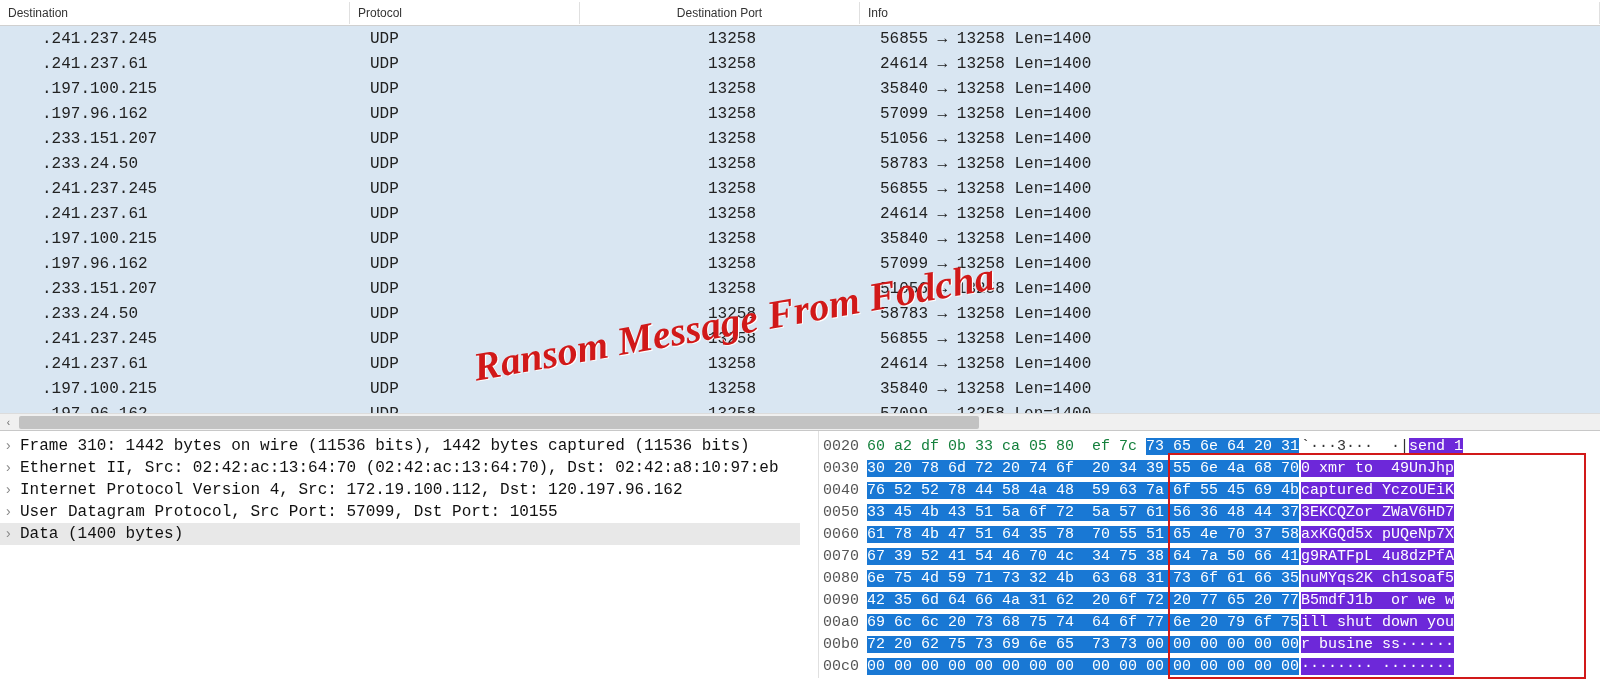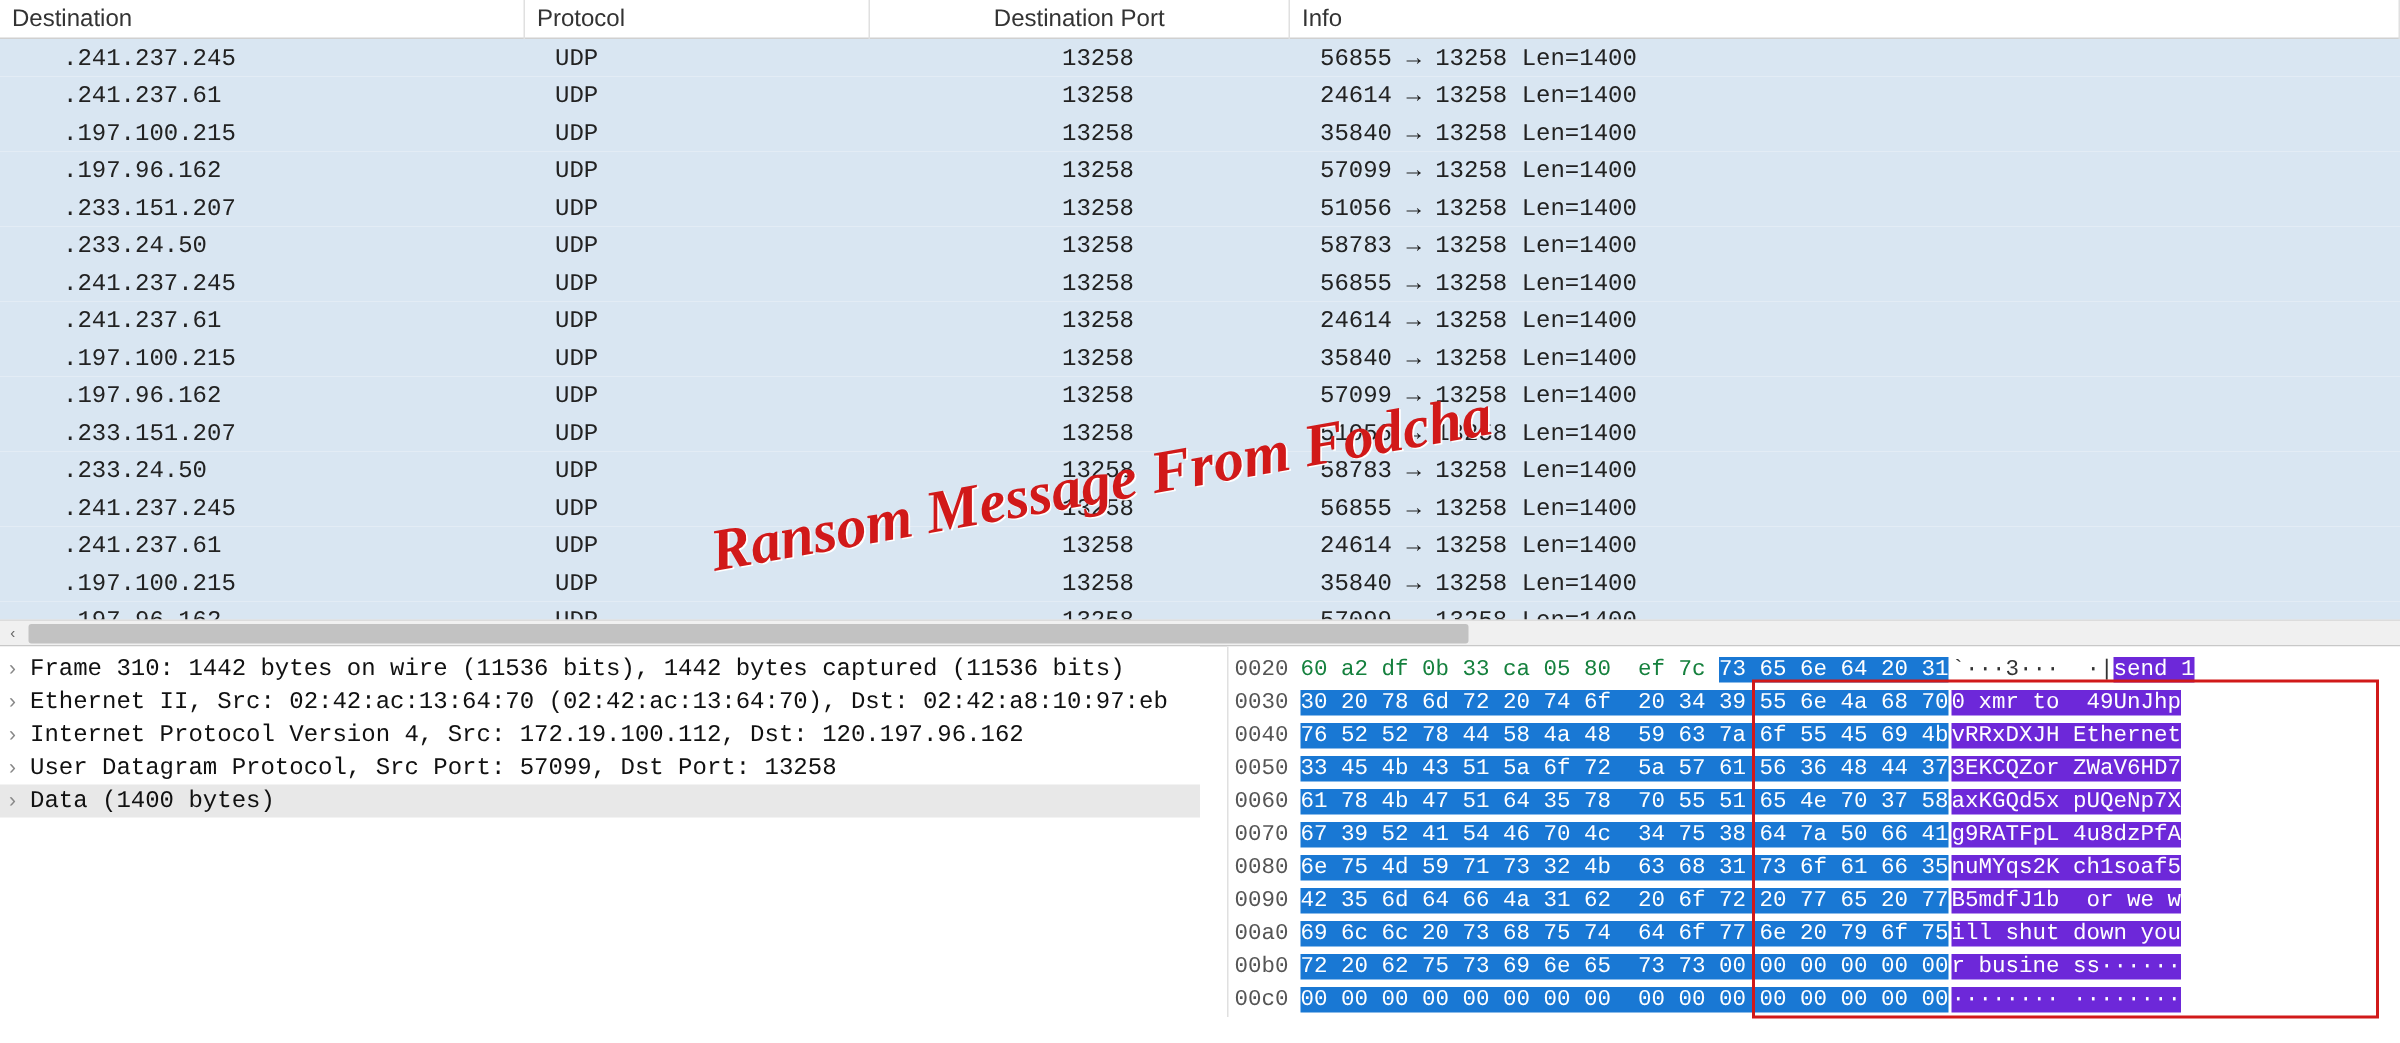--- a/index.html
+++ b/index.html
@@ -16,21 +16,21 @@
     height: 430px;
     overflow: hidden;
     position: relative;
   }
   .header-row {
     display: flex;
     background: #fff;
     border-bottom: 1px solid #d0d0d0;
     height: 26px;
     align-items: center;
-    font-size: 16px;
+    font-size: 12px;
     color: #333;
   }
   .header-row > div {
     padding: 4px 8px;
     border-right: 1px solid #e0e0e0;
     overflow: hidden;
     white-space: nowrap;
   }
   .col-dest { width: 350px; padding-left: 6px;}
   .col-proto { width: 230px; }
@@ -262,27 +262,27 @@
     <div class="hscroll-btn">‹</div>
     <div class="hscroll-thumb"></div>
   </div>
 </div>
 
 <div class="bottom-area">
   <div class="details-pane" id="details-pane">
       <div class="tree-line">Frame 310: 1442 bytes on wire (11536 bits), 1442 bytes captured (11536 bits)</div>
       <div class="tree-line">Ethernet II, Src: 02:42:ac:13:64:70 (02:42:ac:13:64:70), Dst: 02:42:a8:10:97:eb</div>
       <div class="tree-line">Internet Protocol Version 4, Src: 172.19.100.112, Dst: 120.197.96.162</div>
-      <div class="tree-line">User Datagram Protocol, Src Port: 57099, Dst Port: 13258</div>
+      <div class="tree-line">User Datagram Protocol, Src Port: 57099, Dst Port: 10155</div>
       <div class="tree-line sel">Data (1400 bytes)</div>
     </div>
   <div class="hex-pane" id="hex-pane">
       <div class="hex-row"><span class="hex-off">0020</span><span class="hex-bytes"><span class="hx-plain">60 a2 df 0b 33 ca 05 80  ef 7c </span><span class="hx-sel">73 65 6e 64 20 31</span></span><span class="hex-ascii"><span class="asc-plain">`···3···  ·|</span><span class="asc-sel">send 1</span></span></div>
       <div class="hex-row"><span class="hex-off">0030</span><span class="hex-bytes"><span class="hx-sel">30 20 78 6d 72 20 74 6f  20 34 39 55 6e 4a 68 70</span></span><span class="hex-ascii"><span class="asc-sel">0 xmr to  49UnJhp</span></span></div>
-      <div class="hex-row"><span class="hex-off">0040</span><span class="hex-bytes"><span class="hx-sel">76 52 52 78 44 58 4a 48  59 63 7a 6f 55 45 69 4b</span></span><span class="hex-ascii"><span class="asc-sel">vRRxDXJH Ethernet</span></span></div>
+      <div class="hex-row"><span class="hex-off">0040</span><span class="hex-bytes"><span class="hx-sel">76 52 52 78 44 58 4a 48  59 63 7a 6f 55 45 69 4b</span></span><span class="hex-ascii"><span class="asc-sel">captured YczoUEiK</span></span></div>
       <div class="hex-row"><span class="hex-off">0050</span><span class="hex-bytes"><span class="hx-sel">33 45 4b 43 51 5a 6f 72  5a 57 61 56 36 48 44 37</span></span><span class="hex-ascii"><span class="asc-sel">3EKCQZor ZWaV6HD7</span></span></div>
       <div class="hex-row"><span class="hex-off">0060</span><span class="hex-bytes"><span class="hx-sel">61 78 4b 47 51 64 35 78  70 55 51 65 4e 70 37 58</span></span><span class="hex-ascii"><span class="asc-sel">axKGQd5x pUQeNp7X</span></span></div>
       <div class="hex-row"><span class="hex-off">0070</span><span class="hex-bytes"><span class="hx-sel">67 39 52 41 54 46 70 4c  34 75 38 64 7a 50 66 41</span></span><span class="hex-ascii"><span class="asc-sel">g9RATFpL 4u8dzPfA</span></span></div>
       <div class="hex-row"><span class="hex-off">0080</span><span class="hex-bytes"><span class="hx-sel">6e 75 4d 59 71 73 32 4b  63 68 31 73 6f 61 66 35</span></span><span class="hex-ascii"><span class="asc-sel">nuMYqs2K ch1soaf5</span></span></div>
       <div class="hex-row"><span class="hex-off">0090</span><span class="hex-bytes"><span class="hx-sel">42 35 6d 64 66 4a 31 62  20 6f 72 20 77 65 20 77</span></span><span class="hex-ascii"><span class="asc-sel">B5mdfJ1b  or we w</span></span></div>
       <div class="hex-row"><span class="hex-off">00a0</span><span class="hex-bytes"><span class="hx-sel">69 6c 6c 20 73 68 75 74  64 6f 77 6e 20 79 6f 75</span></span><span class="hex-ascii"><span class="asc-sel">ill shut down you</span></span></div>
       <div class="hex-row"><span class="hex-off">00b0</span><span class="hex-bytes"><span class="hx-sel">72 20 62 75 73 69 6e 65  73 73 00 00 00 00 00 00</span></span><span class="hex-ascii"><span class="asc-sel">r busine ss······</span></span></div>
       <div class="hex-row"><span class="hex-off">00c0</span><span class="hex-bytes"><span class="hx-sel">00 00 00 00 00 00 00 00  00 00 00 00 00 00 00 00</span></span><span class="hex-ascii"><span class="asc-sel">········ ········</span></span></div>
     </div>
 </div>

